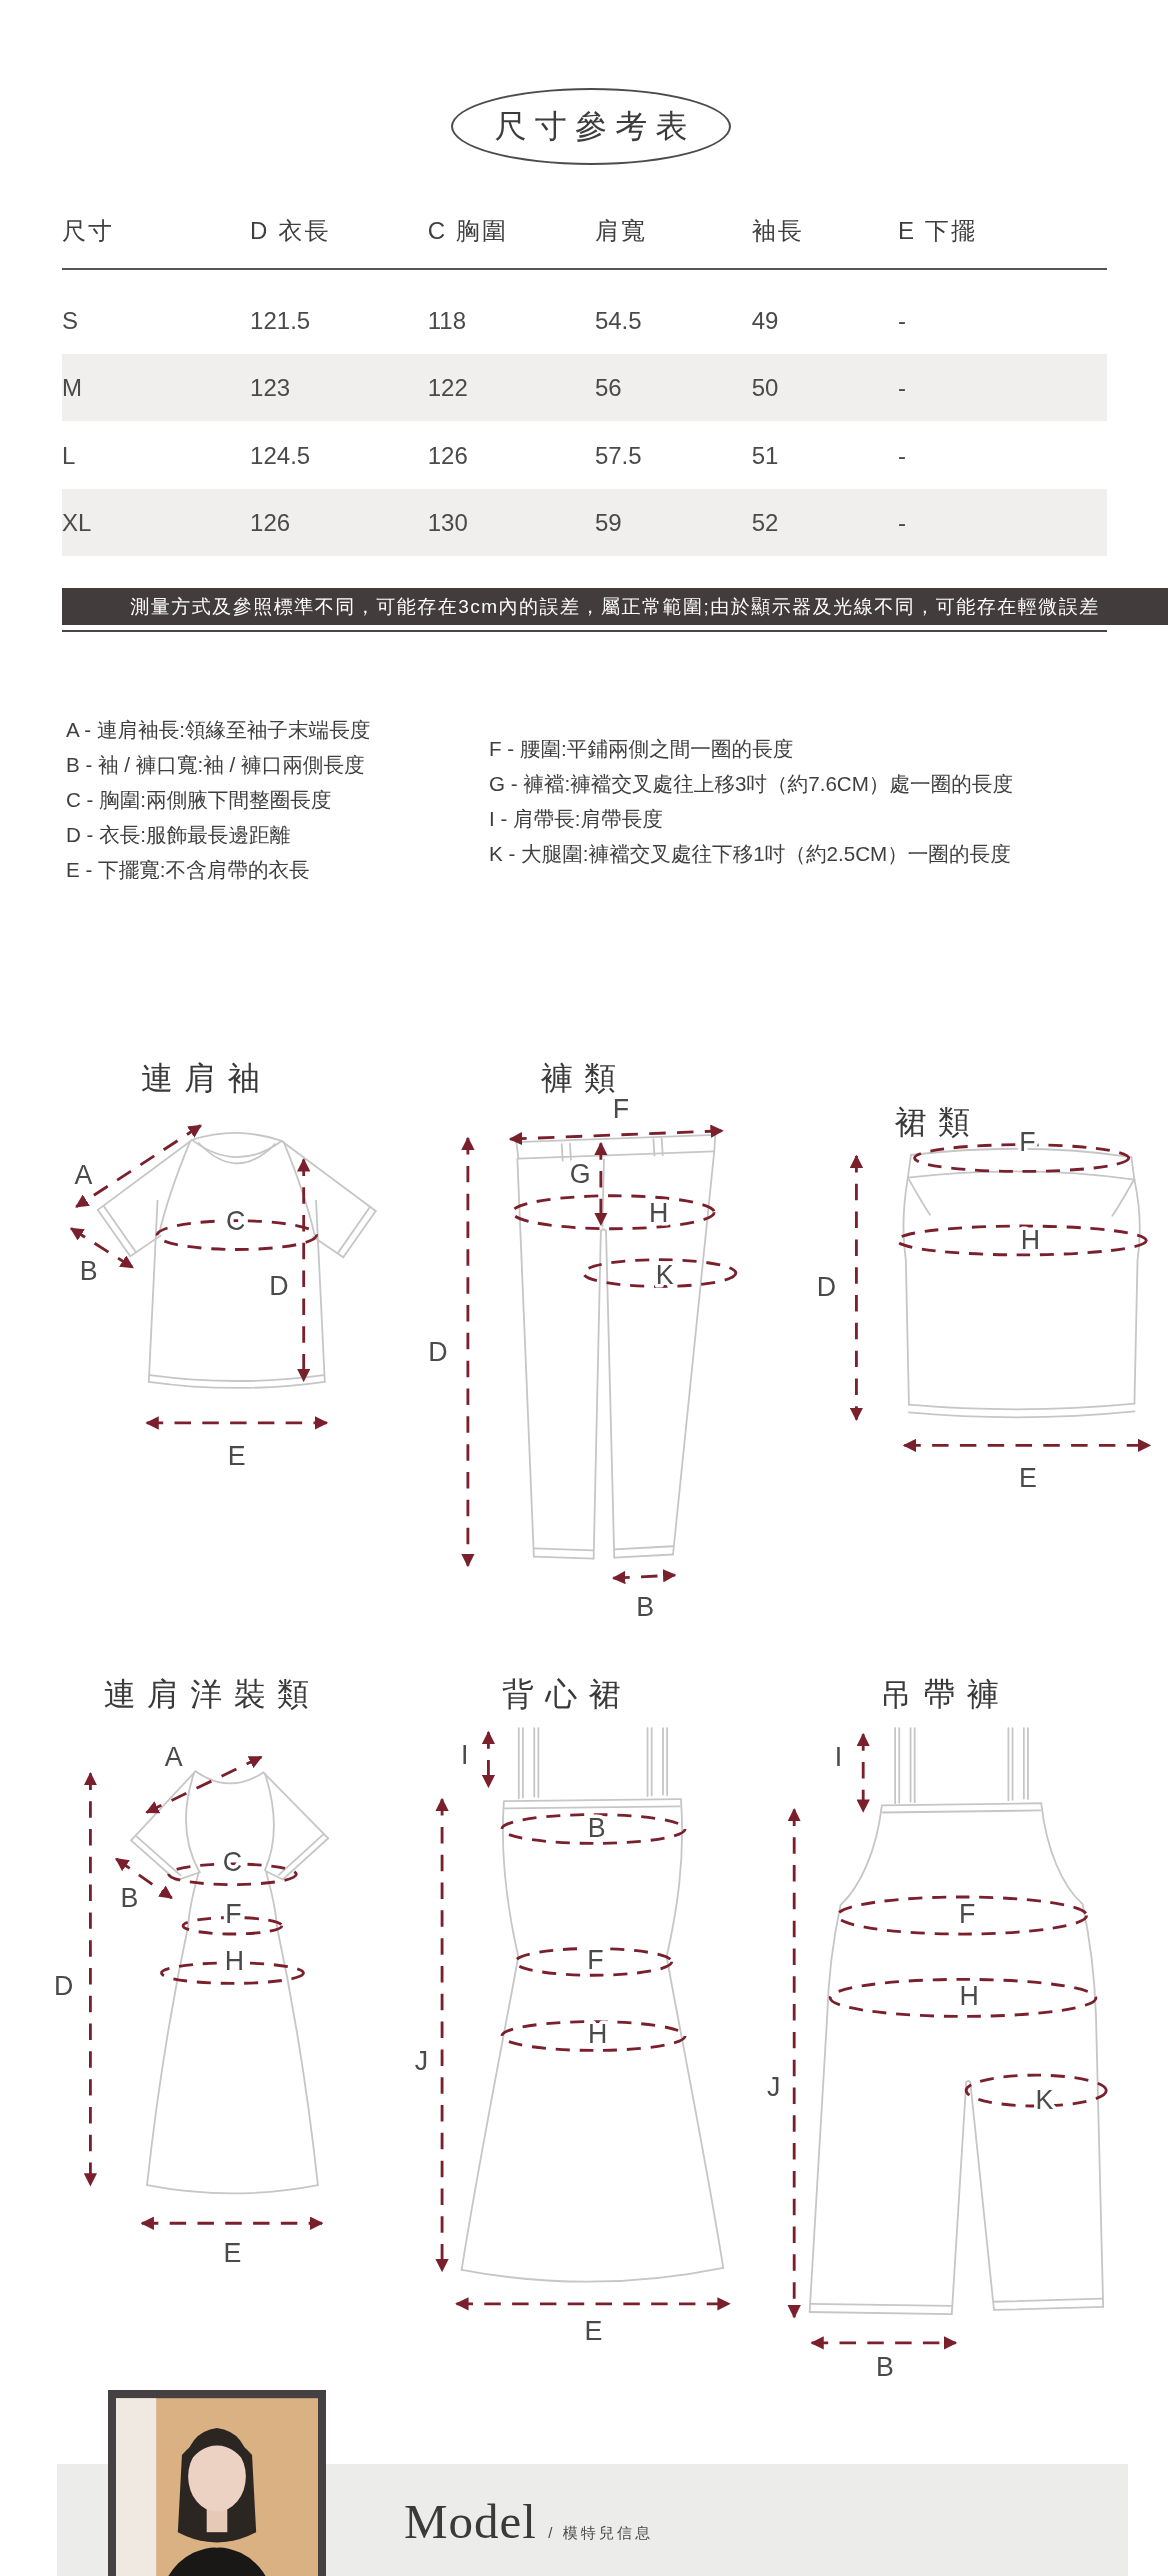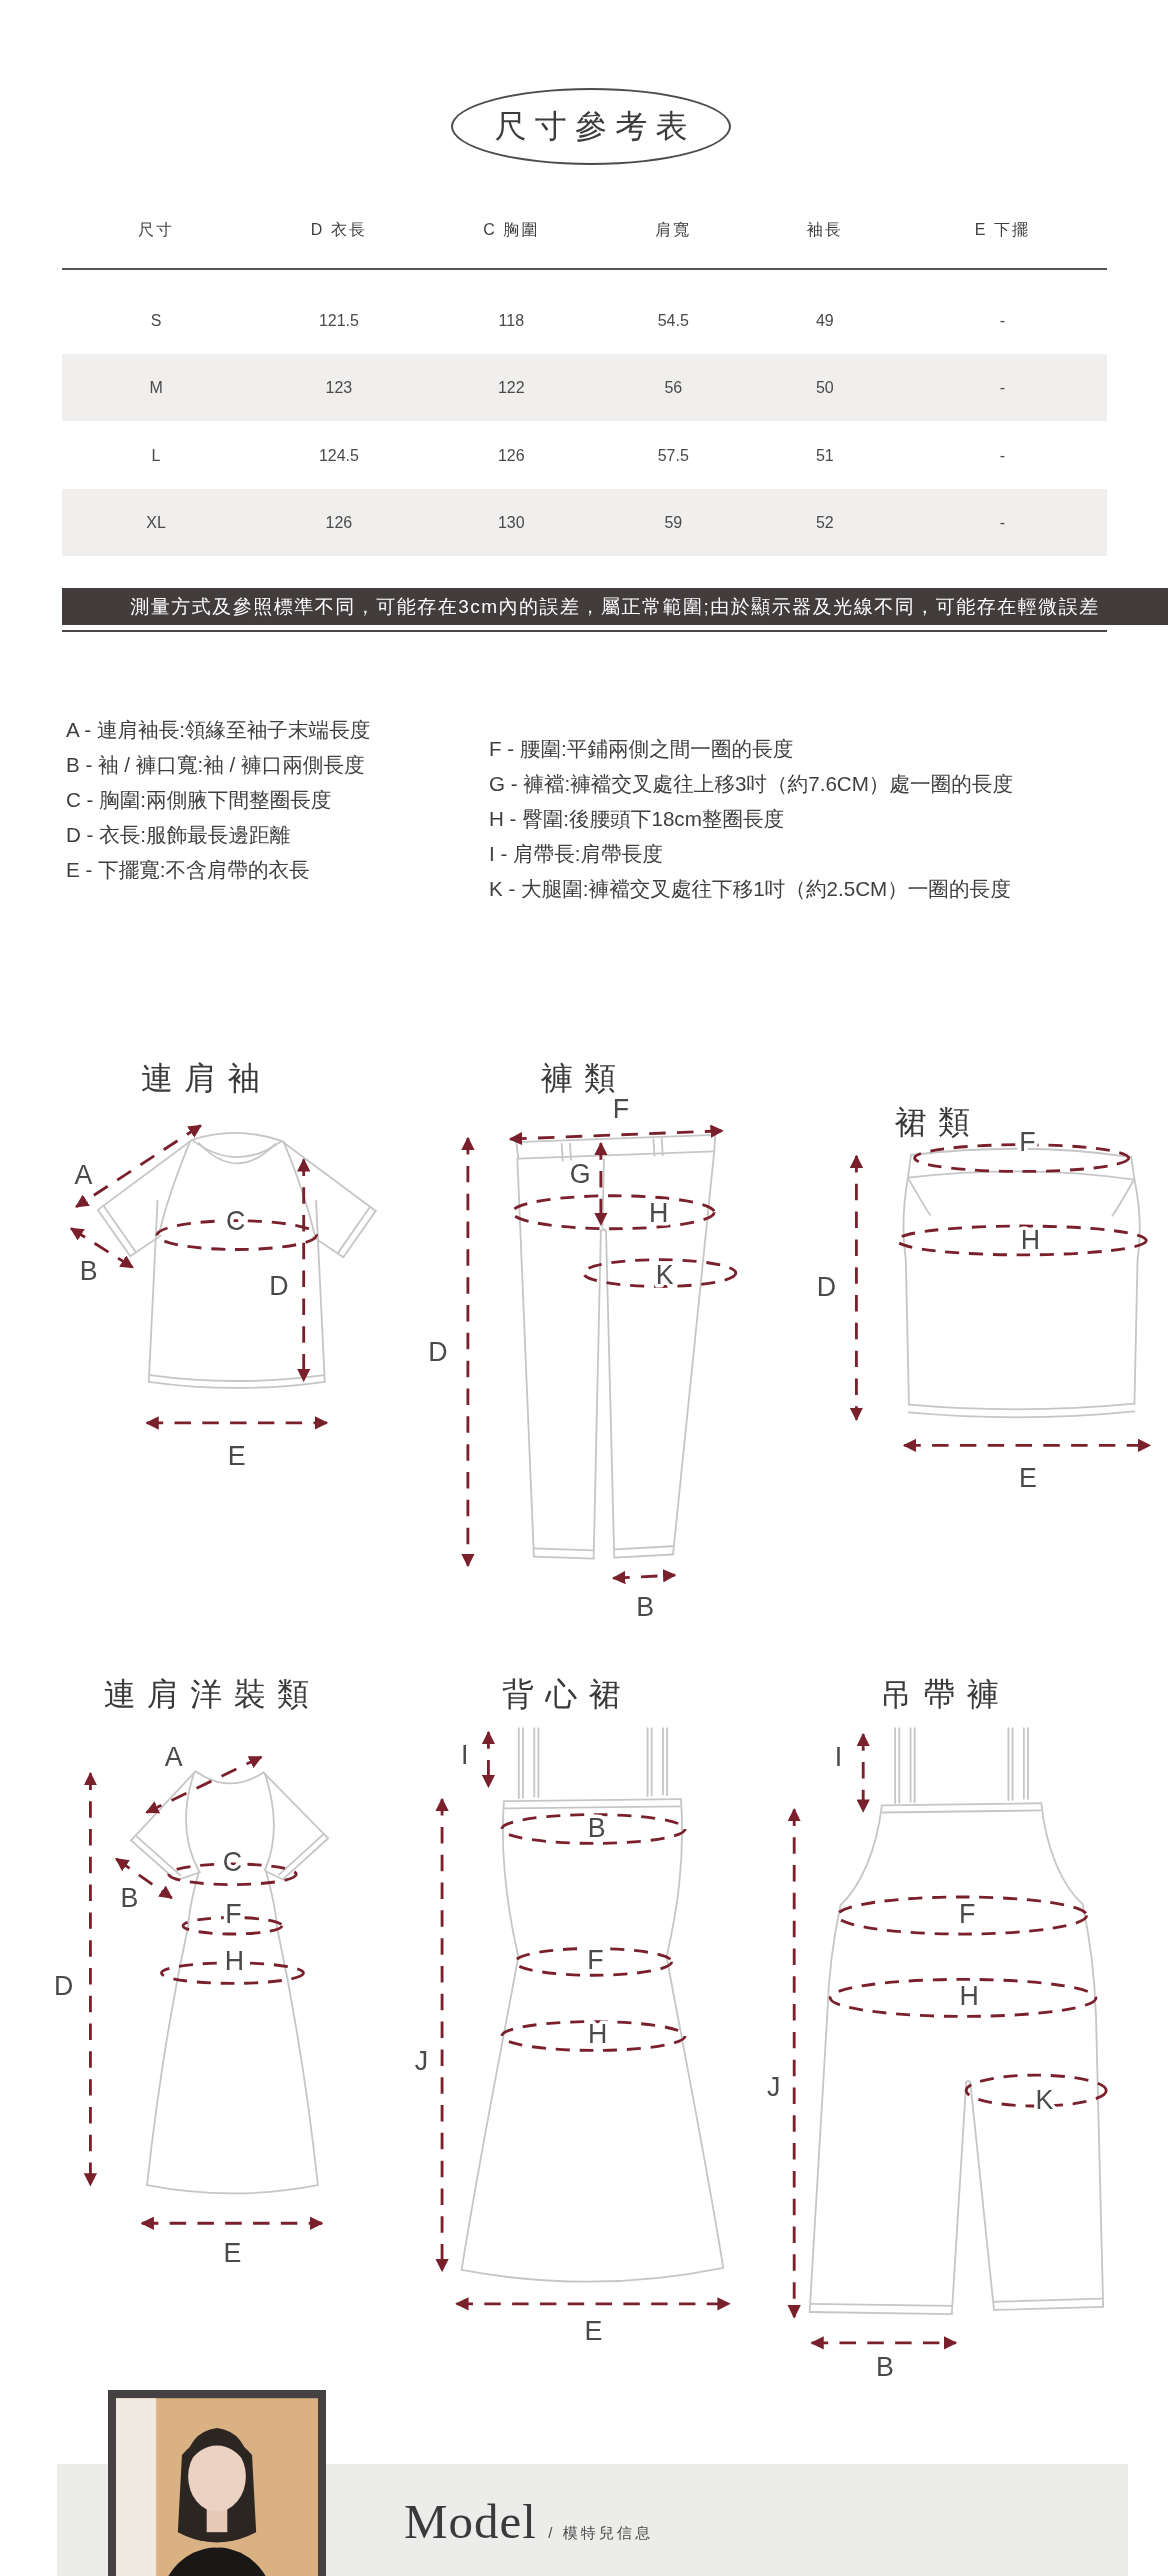--- a/index.html
+++ b/index.html
@@ -11,21 +11,21 @@
   
   .title-ellipse{
     left:451px;top:88px;width:276px;height:73px;
     border:2.6px solid #4c4c4c;border-radius:50%;
     display:flex;align-items:center;justify-content:center;
   }
   .title-ellipse span{font-size:32px;letter-spacing:8.2px;color:#3c3c3c;padding-left:8.2px;}
   
   .tbl{left:62px;width:1045px;}
   .trow{display:grid;grid-template-columns:18% 17% 16% 15% 14% 20%;align-items:center;}
-  .trow span{text-align:center;font-size:16px;color:#4a4a4a;}
+  .trow span{font-size:24px;color:#4a4a4a;}
   .thead{top:206px;height:49px;}
   .thead span{color:#3f3f3f;letter-spacing:2.1px;}
   .thead-line{left:62px;top:268px;width:1045px;height:2.1px;background:#565656;}
   .r0{top:287px;height:67px;}
   .r1{top:354px;height:67px;background:#f0efee;}
   .r2{top:422px;height:67px;}
   .r3{top:489px;height:67px;background:#f0efee;}
   
   .disclaimer{
     left:62px;top:588px;width:1106px;height:37px;background:#423c3c;
@@ -117,21 +117,20 @@
 <div class="abs defs defs-left">
   <div>A - 連肩袖長:領緣至袖子末端長度</div>
   <div>B - 袖 / 褲口寬:袖 / 褲口兩側長度</div>
   <div>C - 胸圍:兩側腋下間整圈長度</div>
   <div>D - 衣長:服飾最長邊距離</div>
   <div>E - 下擺寬:不含肩帶的衣長</div>
 </div>
 <div class="abs defs defs-right">
   <div>F - 腰圍:平鋪兩側之間一圈的長度</div>
   <div>G - 褲襠:褲襠交叉處往上移3吋（約7.6CM）處一圈的長度</div>
-  <div>H - 臀圍:後腰頭下18cm整圈長度</div>
   <div>I - 肩帶長:肩帶長度</div>
   <div>K - 大腿圍:褲襠交叉處往下移1吋（約2.5CM）一圈的長度</div>
 </div>
 
 <div class="abs diag-title" style="left:206px;top:1057px;">連肩袖</div>
 <div class="abs diag-title" style="left:584px;top:1057px;">褲類</div>
 <div class="abs diag-title" style="left:938px;top:1057px;margin-top:44px;">裙類</div>
 
 <svg style="left:46px;top:1108px;" width="361" height="422" viewBox="0 0 700 820">
   <defs>

